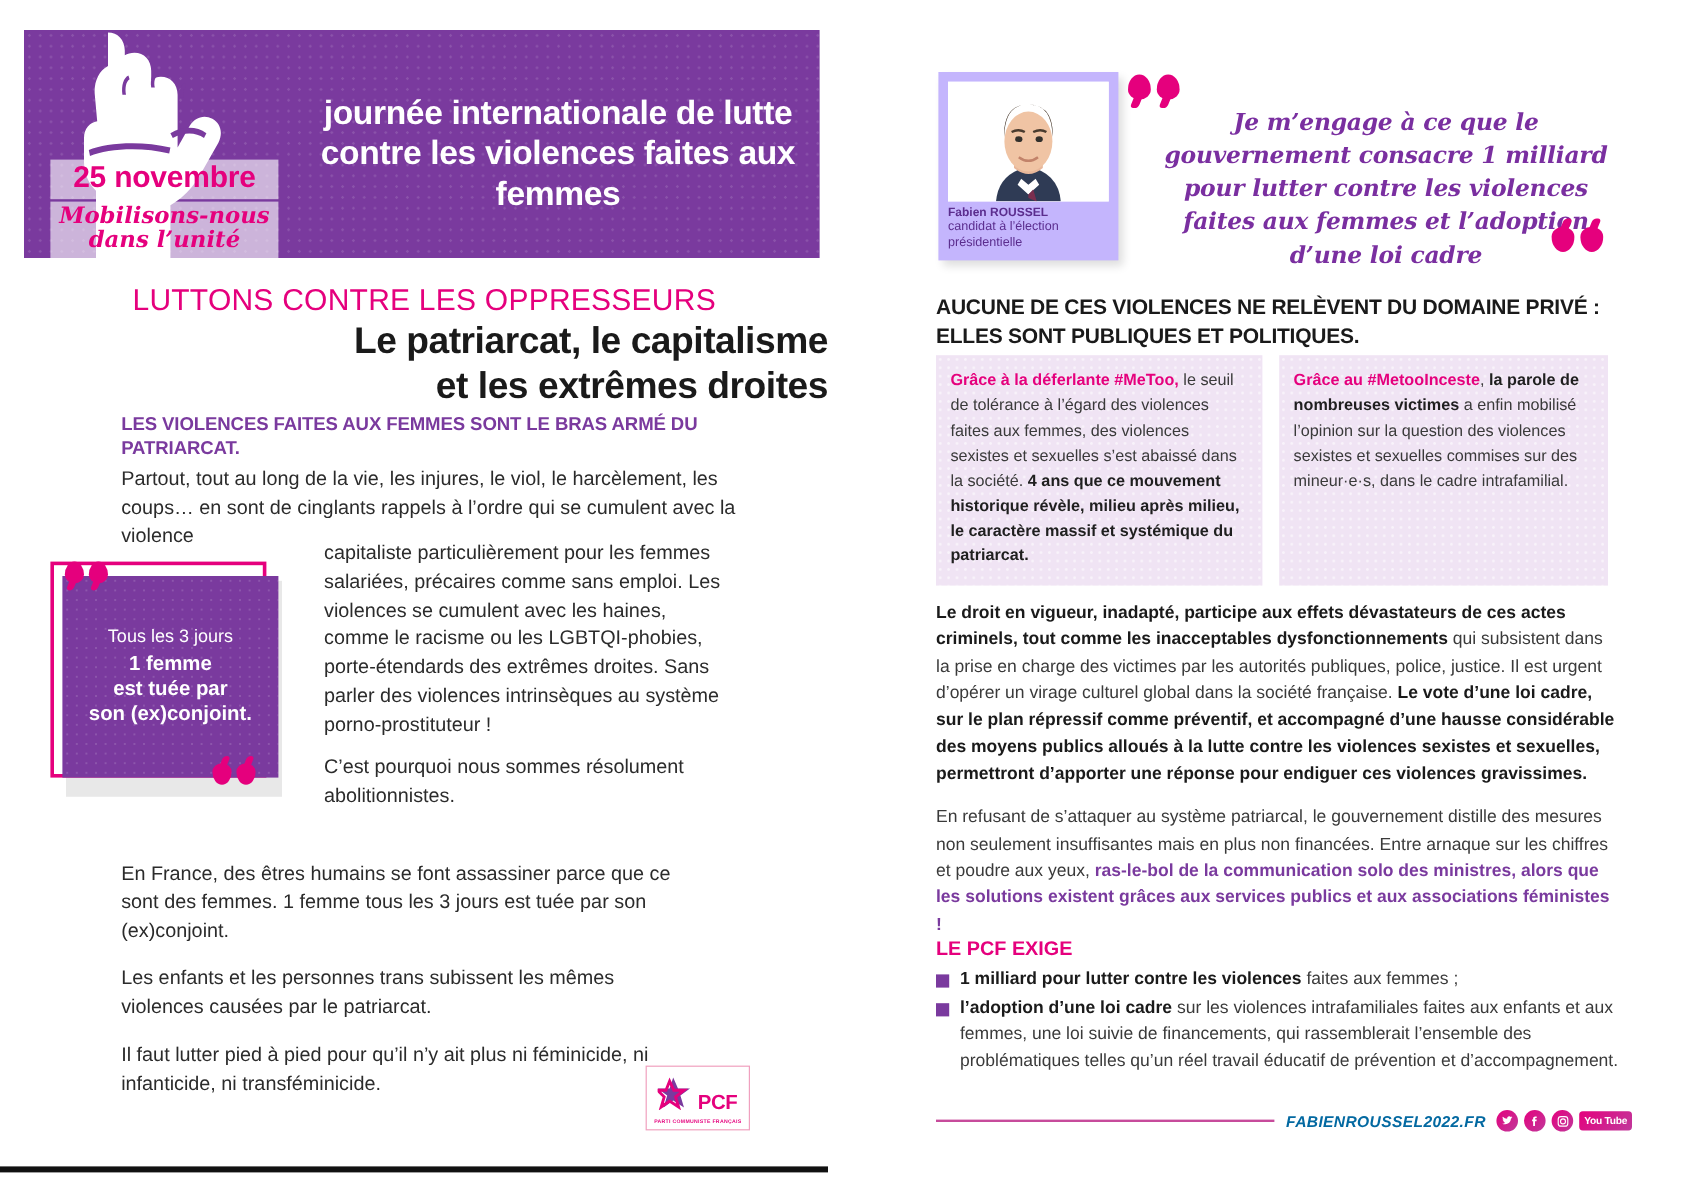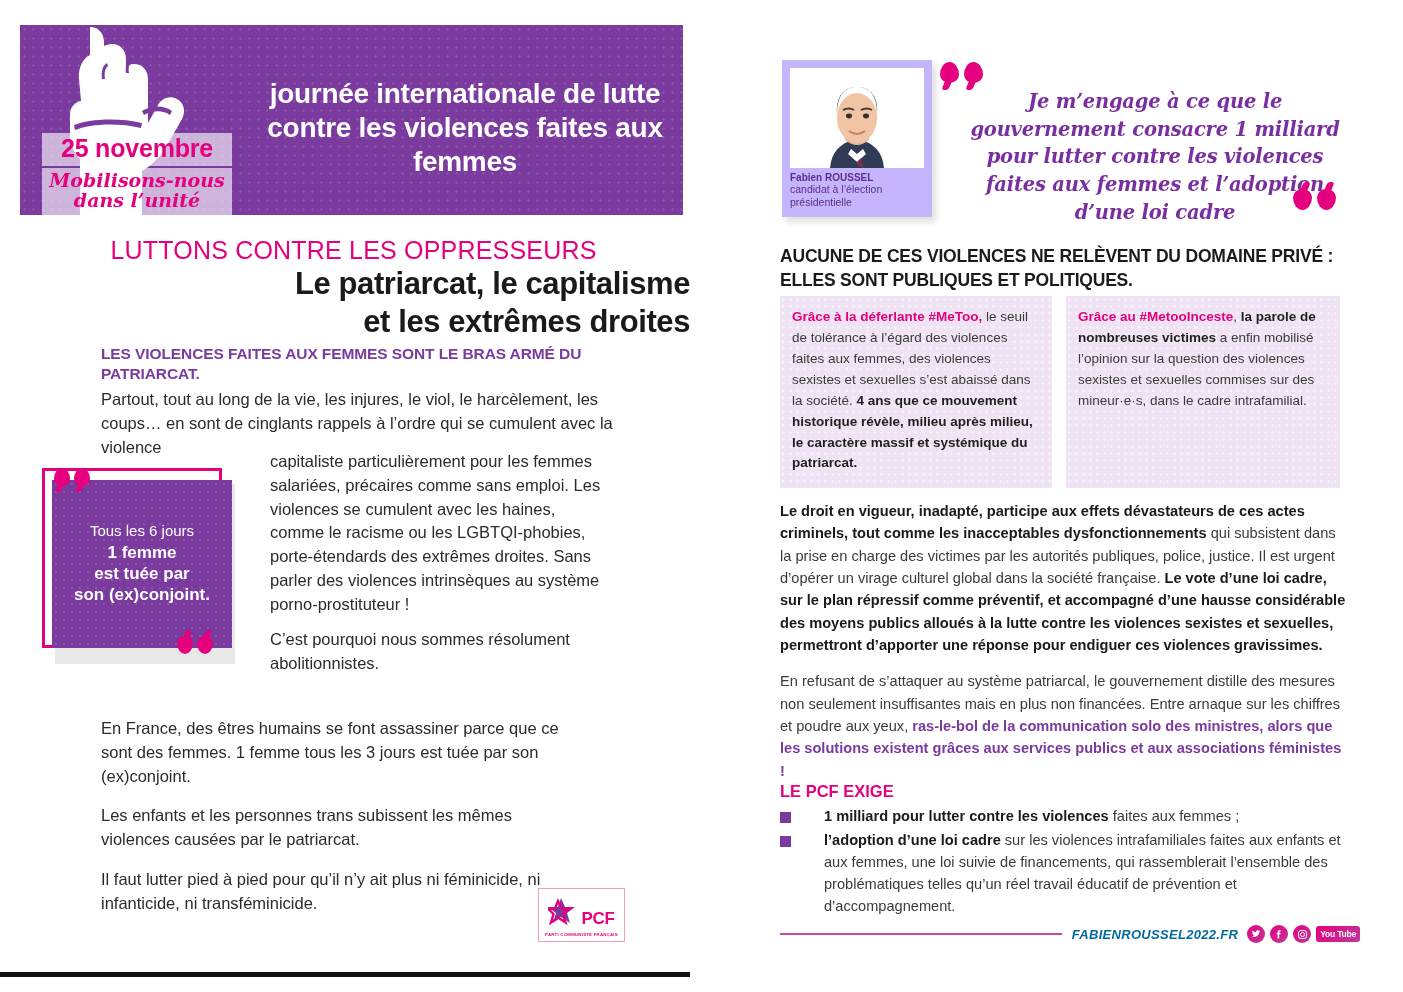--- a/index.html
+++ b/index.html
@@ -175,21 +175,21 @@
   .mcard .pink { color:#e5007d; font-weight:800; }
   .mcard .bold { font-weight:800; color:#1f1f1f; }
 
   .r-body { position:absolute; left:80px; top:500px; width:570px; font-size:14.6px; line-height:1.53; color:#3a3a3a; }
   .r-body b { color:#1a1a1a; font-weight:800; }
   .r-body p { margin-bottom: 14px; }
   .r-body .purple { color:#7a3a9e; font-weight:800; }
 
   .exige { position:absolute; left:80px; top:782px; color:#e5007d; font-weight:800; font-size:16.5px; }
   .bullets { position:absolute; left:80px; top:806px; width:580px; font-size:14.6px; line-height:1.5; color:#3a3a3a; }
-  .bullets li { list-style:none; position:relative; padding-left:44px; margin-bottom:2px; }
+  .bullets li { list-style:none; position:relative; padding-left:20px; margin-bottom:2px; }
   .bullets li::before {
     content:""; position:absolute; left:0; top:6px; width:11px; height:11px; background:#7a3a9e;
   }
   .bullets b { color:#1a1a1a; font-weight:800; }
 
   .footer { position:absolute; left:780px; top:925px; width:580px; display:flex; align-items:center; }
   .f-rule { flex:1; height:2px; background:#c74b9b; margin-right:10px; }
   .f-url { color:#0369a1; font-weight:700; font-style:italic; font-size:13px; letter-spacing:.3px; margin-right:9px; }
   .soc { display:flex; align-items:center; gap:5px; }
   .soc .ic {
@@ -247,21 +247,21 @@
     </div>
 
     <div class="subhead">LES VIOLENCES FAITES AUX FEMMES SONT LE BRAS ARMÉ DU PATRIARCAT.</div>
 
     <div class="body-txt p-intro">Partout, tout au long de la vie, les injures, le viol, le harcèlement, les coups… en sont de cinglants rappels à l’ordre qui se cumulent avec la violence</div>
 
     <div class="qb-wrap">
       <div class="qb-shadow"></div>
       <div class="qb-frame"></div>
       <div class="qb-box">
-        <div class="qb-l1">Tous les 6 jours</div>
+        <div class="qb-l1">Tous les 3 jours</div>
         <div class="qb-l2">1 femme</div>
         <div class="qb-l2">est tuée par</div>
         <div class="qb-l2">son (ex)conjoint.</div>
       </div>
       <div class="qm qm-top">
           <span></span>
           <span></span>
         </div>
       <div class="qm qm-bot">
           <span></span>

